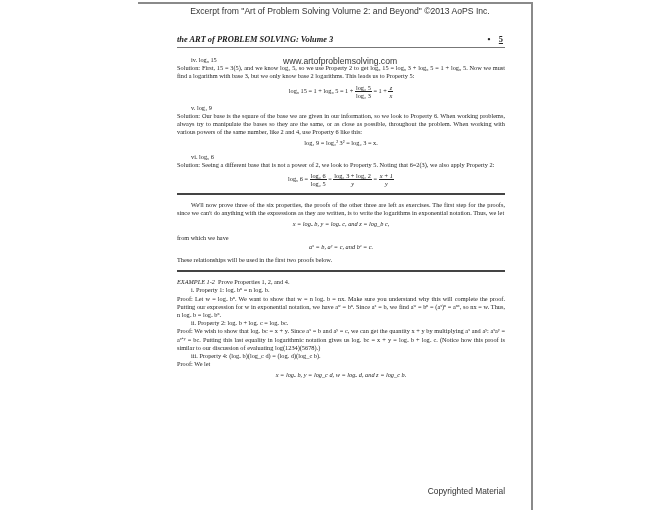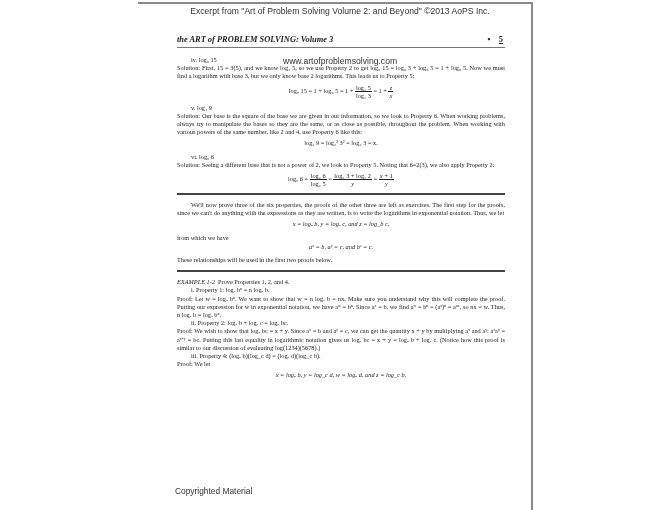--- a/index.html
+++ b/index.html
@@ -12,21 +12,21 @@
   .running-head { position: absolute; left: 177px; top: 35px; width: 328px; height: 12px; border-bottom: 1px solid #777; font-size: 8.4px; font-style: italic; font-weight: bold; }
   .running-head .pg { position: absolute; right: 2px; top: 0; font-style: normal; }
   .content { position: absolute; left: 177px; top: 56px; width: 328px; font-size: 6.3px; line-height: 8.2px; text-align: justify; }
   .content p { margin: 0; }
   .indent { padding-left: 14px; }
   .eq { text-align: center; margin: 3px 0 5px 0; }
   .frac { display: inline-block; vertical-align: middle; text-align: center; line-height: 7px; }
   .frac .num { display: block; border-bottom: 0.7px solid #222; padding: 0 1px; }
   .frac .den { display: block; padding: 0 1px; }
   .rule { height: 2px; background: #444; margin: 6px 0 6px 0; }
-  .footer { position: absolute; left: 175px; top: 486px; width: 330px; text-align: left; font-family: "Liberation Sans", sans-serif; font-size: 8.4px; color: #333; }
+  .footer { position: absolute; left: 175px; top: 486px; width: 330px; text-align: right; font-family: "Liberation Sans", sans-serif; font-size: 8.4px; color: #333; }
   i, .it { font-style: italic; }
 </style>
 </head>
 <body>
 
 <div class="page-border-top"></div>
 <div class="page-border-right"></div>
 
 <div class="excerpt l1">Excerpt from "Art of Problem Solving Volume 2: and Beyond" ©2013 AoPS Inc.</div>
 <div class="excerpt l2">www.artofproblemsolving.com</div>

